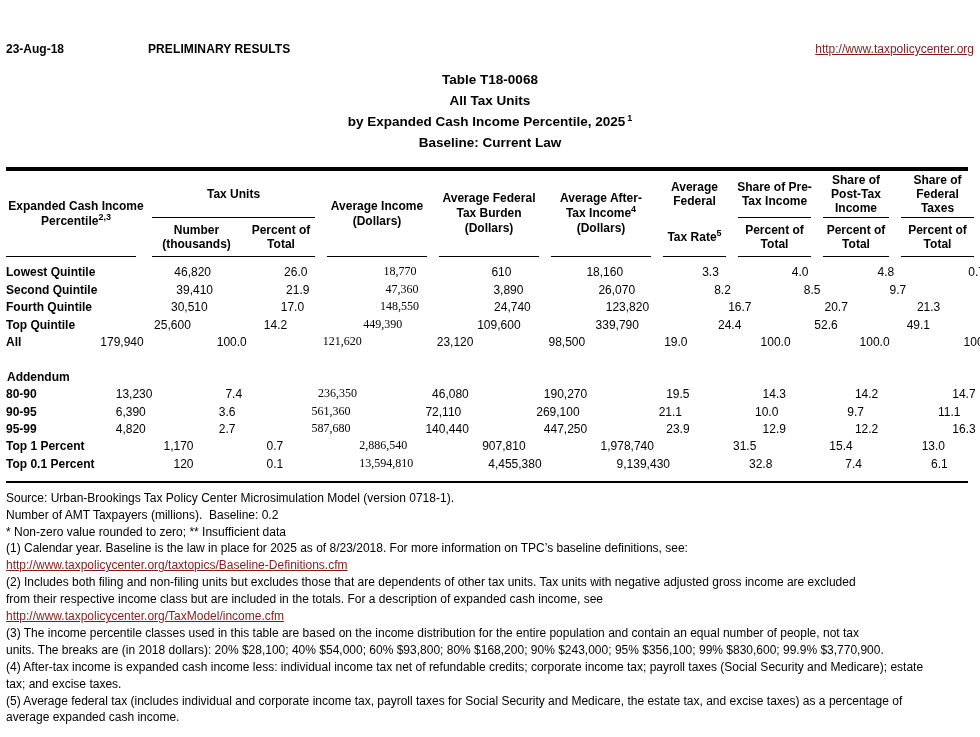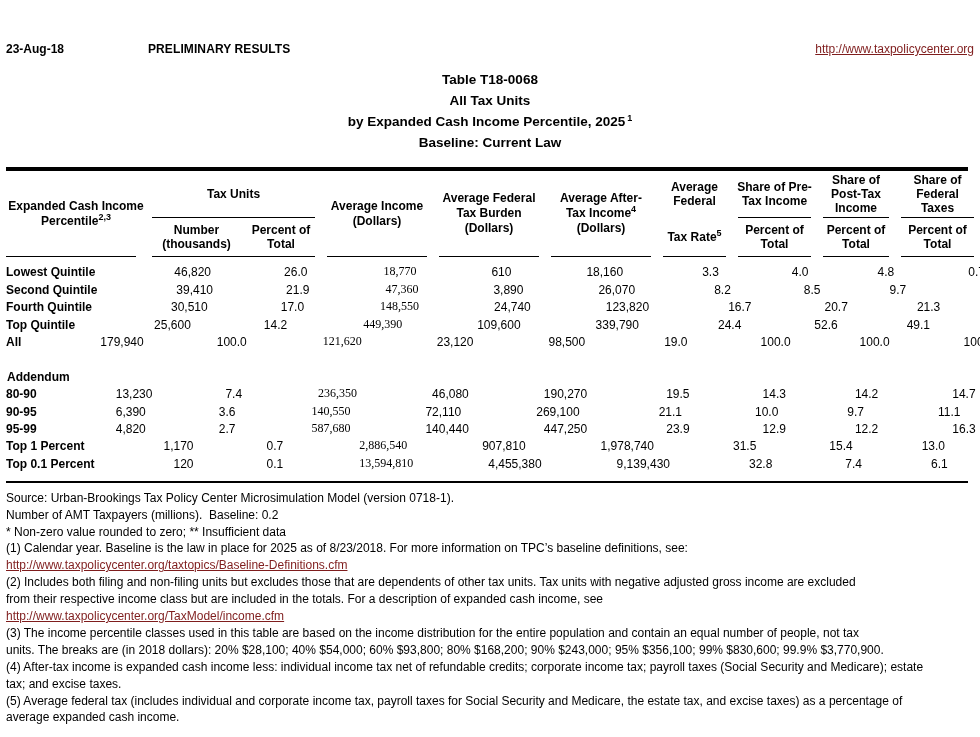--- a/index.html
+++ b/index.html
@@ -230,21 +230,21 @@
         <div class="cell c5">190,270</div>
         <div class="cell c6">19.5</div>
         <div class="cell c7">14.3</div>
         <div class="cell c8">14.2</div>
         <div class="cell c9">14.7</div>
       </div>
       <div class="trow">
         <div class="cell c0">90-95</div>
         <div class="cell c1">6,390</div>
         <div class="cell c2">3.6</div>
-        <div class="cell c3">140,550</div>
+        <div class="cell c3">561,360</div>
         <div class="cell c4">72,110</div>
         <div class="cell c5">269,100</div>
         <div class="cell c6">21.1</div>
         <div class="cell c7">10.0</div>
         <div class="cell c8">9.7</div>
         <div class="cell c9">11.1</div>
       </div>
       <div class="trow">
         <div class="cell c0">95-99</div>
         <div class="cell c1">4,820</div>

